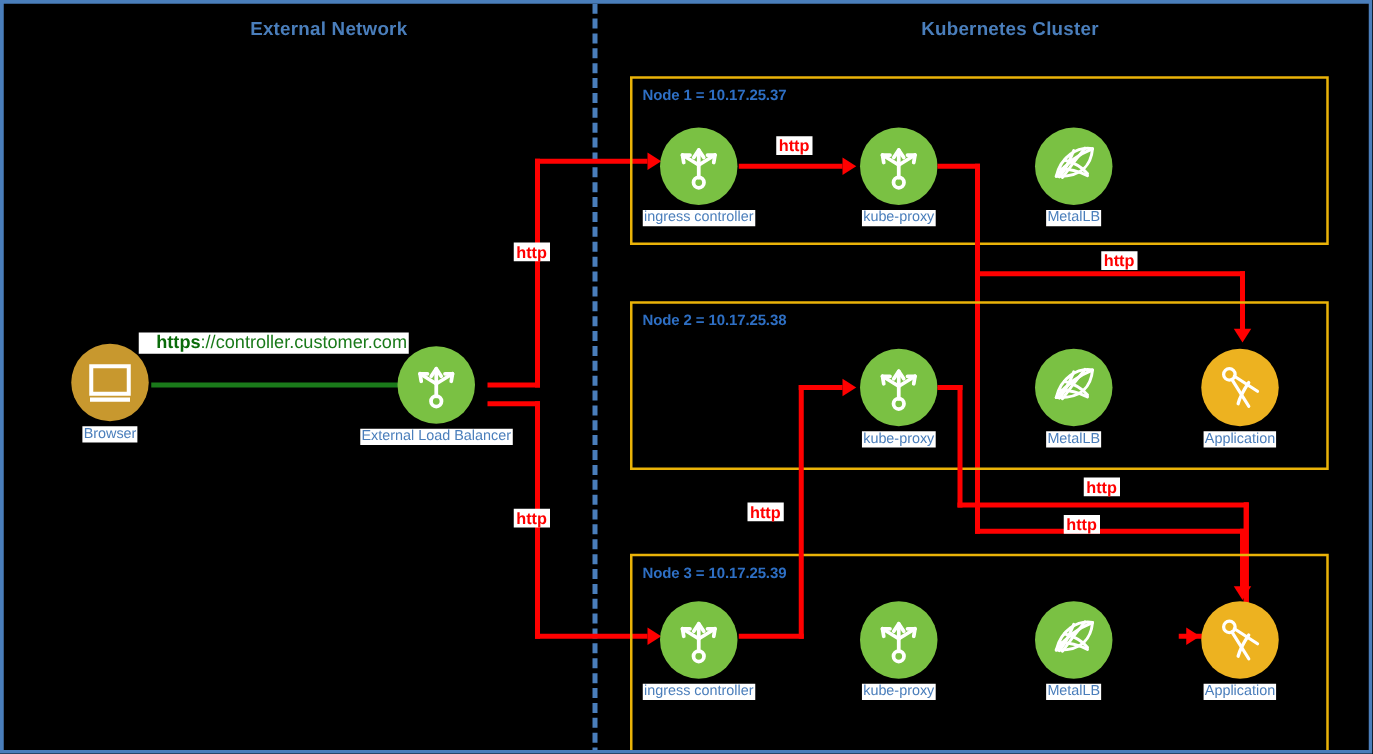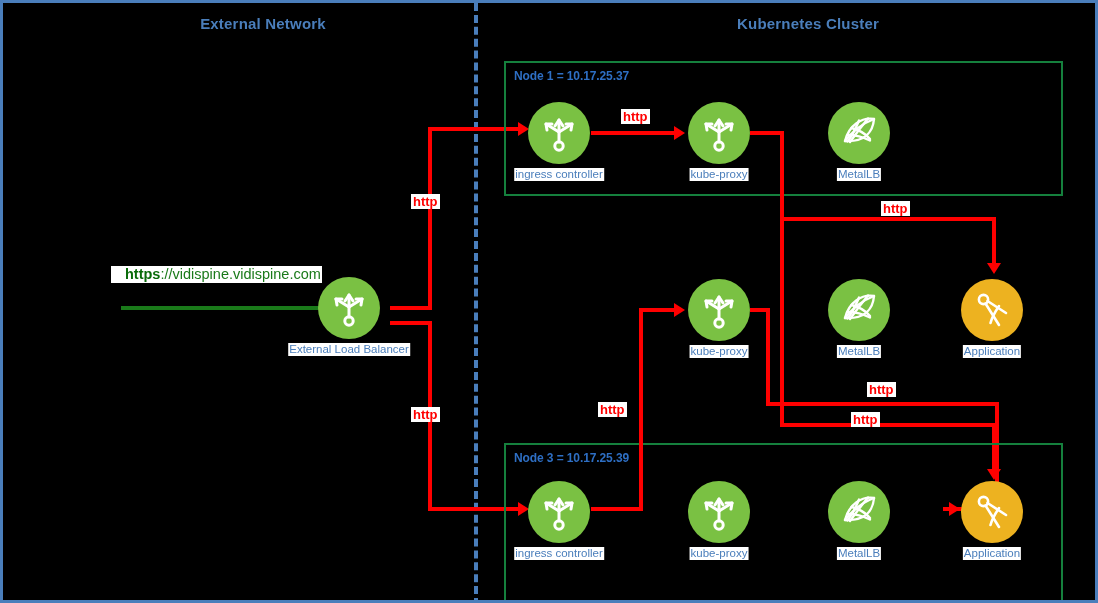--- a/index.html
+++ b/index.html
@@ -31,21 +31,21 @@
   #divider {
     position: absolute;
     left: 471px;
     top: 0px;
     width: 0px;
     height: 603px;
     border-left: 4px dashed #4a7ebb;
   }
   .node-box {
     position: absolute;
-    border: 2px solid #15803d;
+    border: 2px solid #eab308;
     box-sizing: border-box;
     background: transparent;
   }
   .node-label {
     position: absolute;
     left: 8px;
     top: 6px;
     font-size: 12px;
     font-weight: bold;
     color: #2e6fc4;
@@ -132,26 +132,35 @@
 <body>
 
 <div id="canvas">
 
   <div class="zone-title" style="left:130px; top:12px; width:260px;">External Network</div>
 
   <div class="zone-title" style="left:675px; top:12px; width:260px;">Kubernetes Cluster</div>
 
   <div id="divider"></div>
 
+  <div class="node" style="left:54px; top:272px;">
+    <div class="node-circle c-gold">
+      <svg width="62" height="62" viewBox="0 0 62 62">
+        <rect x="16" y="18" width="30" height="22" fill="none" stroke="#ffffff" stroke-width="3.2"></rect>
+        <rect x="15" y="43" width="32" height="3.4" fill="#ffffff"></rect>
+      </svg>
+    </div>
+    <div class="node-caption">Browser</div>
+  </div>
 
   <div class="edge-green" style="left:118px; top:303px; width:200px;"></div>
   <div class="arrow arrow-r-green" style="left:318px; top:298px;"></div>
 
   <div class="url-label" style="left:108px; top:263px;">
-    <span class="scheme">https</span><span>://vidispine.vidispine.com</span>
+    <span class="scheme">https</span><span>://controller.customer.com</span>
   </div>
 
   <div class="node" style="left:315px; top:274px;">
     <div class="node-circle c-green">
       <svg width="62" height="62" viewBox="0 0 62 62">
         <g fill="none" stroke="#ffffff" stroke-width="3" stroke-linecap="round" stroke-linejoin="round">
           <path d="M31 40 L31 18"></path>
           <path d="M31 18 L27 24 M31 18 L35 24"></path>
           <path d="M31 30 L18 22"></path>
           <path d="M18 22 L19 28 M18 22 L24 22"></path>
@@ -240,20 +249,23 @@
   <div class="edge edge-h" style="left:777px; top:214px; width:216px;"></div>
   <div class="edge edge-v" style="left:989px; top:214px; height:48px;"></div>
   <div class="arrow arrow-d" style="left:984px; top:260px;"></div>
   <div class="http-label" style="left:878px; top:198px;">http</div>
 
   <div class="edge edge-h" style="left:777px; top:420px; width:216px;"></div>
   <div class="edge edge-v" style="left:989px; top:420px; height:48px;"></div>
   <div class="arrow arrow-d" style="left:984px; top:466px;"></div>
   <div class="http-label" style="left:848px; top:409px;">http</div>
 
+  <div class="node-box" style="left:501px; top:238px; width:559px; height:135px;">
+    <div class="node-label">Node 2 = 10.17.25.38</div>
+  </div>
 
   <div class="node" style="left:685px; top:276px;">
     <div class="node-circle c-green">
       <svg width="62" height="62" viewBox="0 0 62 62">
         <g fill="none" stroke="#ffffff" stroke-width="3" stroke-linecap="round" stroke-linejoin="round">
           <path d="M31 40 L31 18"></path>
           <path d="M31 18 L27 24 M31 18 L35 24"></path>
           <path d="M31 30 L18 22"></path>
           <path d="M18 22 L19 28 M18 22 L24 22"></path>
           <path d="M31 30 L44 22"></path>

